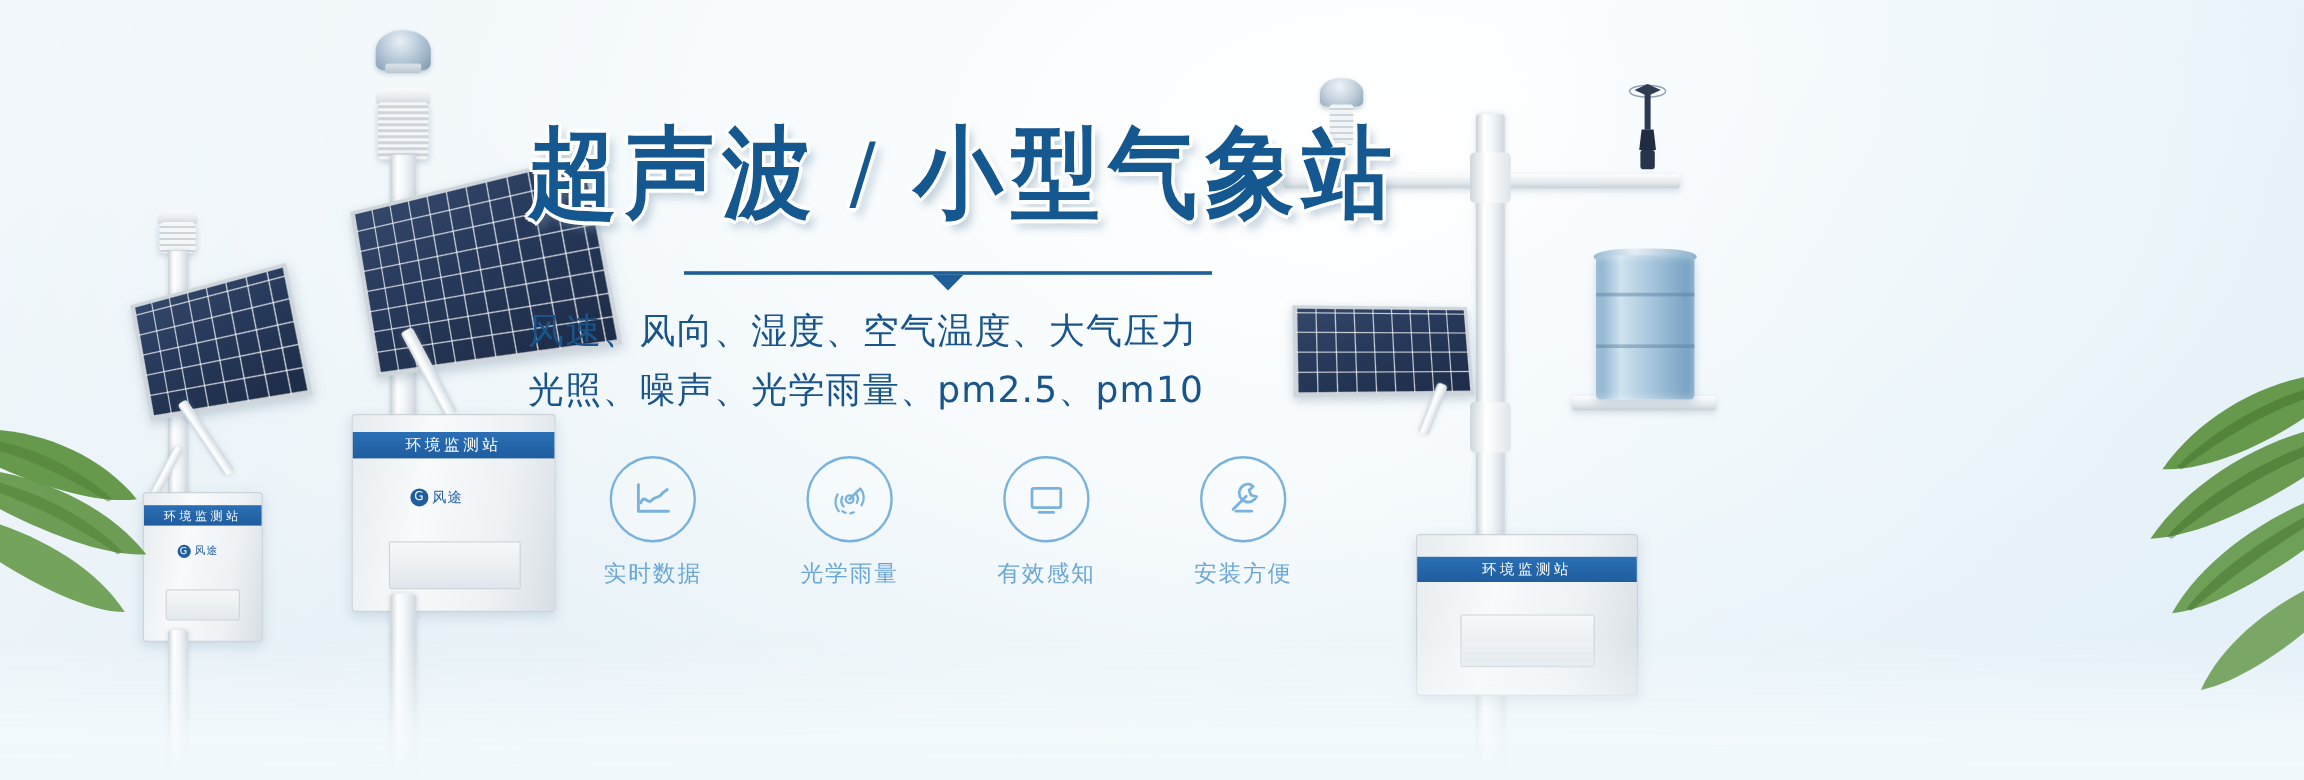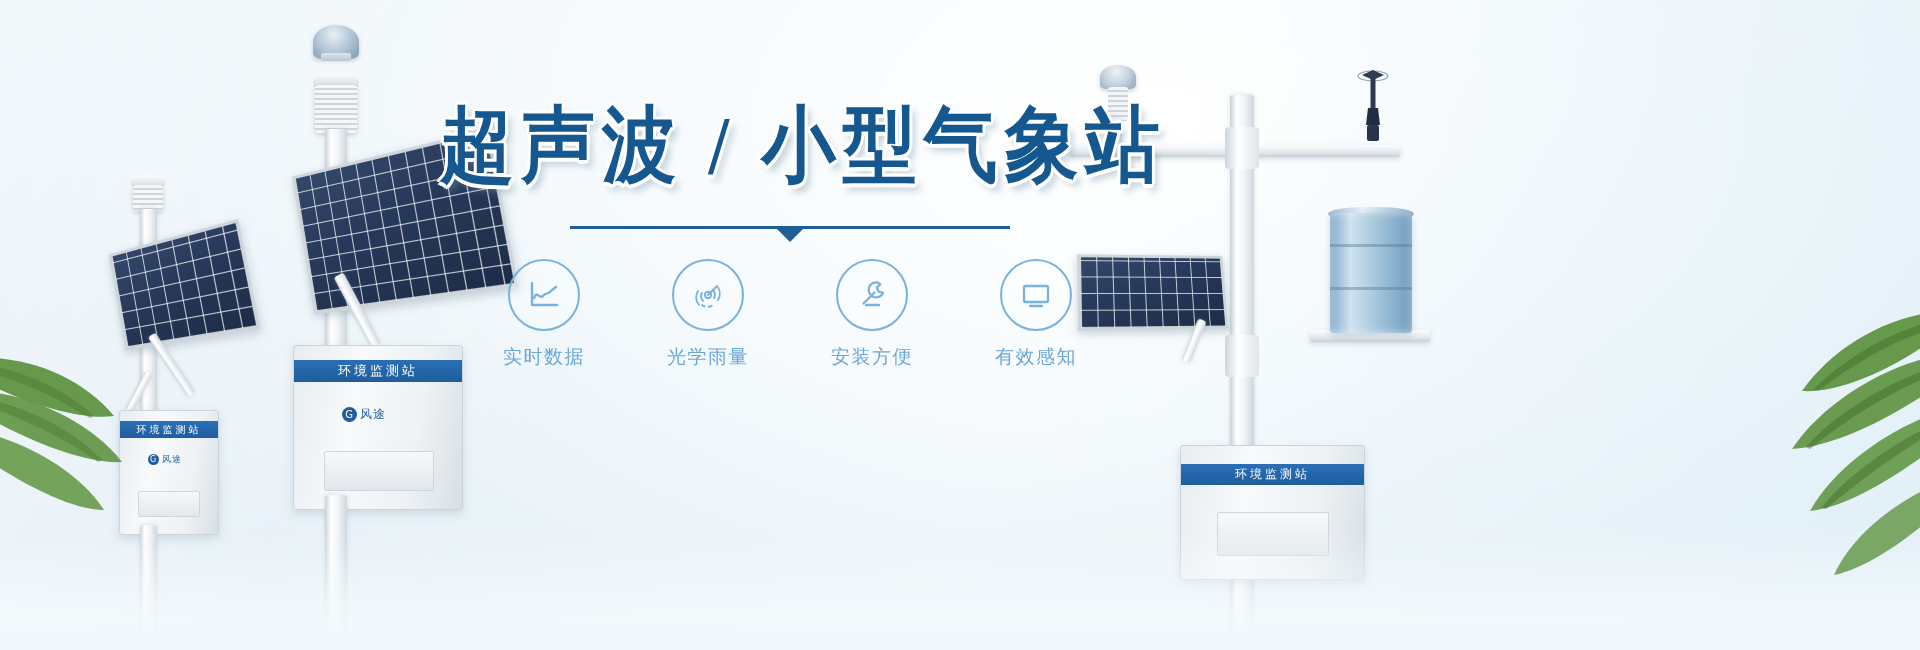--- a/index.html
+++ b/index.html
@@ -356,20 +356,22 @@
 
   <div class="center-block">
 
     <div class="headline">超声波 / 小型气象站</div>
 
     <div class="divider">
       <div class="chev"></div>
     </div>
 
     <div class="sub-lines">
+      <div>风速、风向、湿度、空气温度、大气压力</div>
+      <div>光照、噪声、光学雨量、pm2.5、pm10</div>
     </div>
 
     <div class="features">
 
       <div class="feature">
         <div class="ring">
           <span>
             <svg width="38" height="38" viewBox="0 0 38 38" fill="none" stroke="#79b2dd" stroke-width="2.4" stroke-linecap="round" stroke-linejoin="round">
               <path d="M7 7 V29 H32"></path>
               <path d="M9 22 C12 14, 15 24, 18 20 C21 16, 24 19, 27 14 L31 11"></path>
@@ -393,39 +395,39 @@
             </svg>
           </span>
         </div>
         <div class="flabel">光学雨量</div>
       </div>
 
       <div class="feature">
         <div class="ring">
           <span>
             <svg width="38" height="38" viewBox="0 0 38 38" fill="none" stroke="#79b2dd" stroke-width="2.3" stroke-linecap="round" stroke-linejoin="round">
+              <rect x="7" y="10" width="24" height="16" rx="1.6"></rect>
+              <path d="M13 30 H25"></path>
+            </svg>
+          </span>
+        </div>
+        <div class="flabel">有效感知</div>
+      </div>
+
+      <div class="feature">
+        <div class="ring">
+          <span>
+            <svg width="38" height="38" viewBox="0 0 38 38" fill="none" stroke="#79b2dd" stroke-width="2.3" stroke-linecap="round" stroke-linejoin="round">
               <path d="M24.5 6.5 a7.5 7.5 0 1 0 5.6 10.3 l-4.6-1.1 -1.6-4.3 3.5-3.0 z"></path>
               <path d="M21.5 16.5 L10.5 27.5"></path>
               <path d="M13 29 H26"></path>
             </svg>
           </span>
         </div>
         <div class="flabel">安装方便</div>
-      </div>
-
-      <div class="feature">
-        <div class="ring">
-          <span>
-            <svg width="38" height="38" viewBox="0 0 38 38" fill="none" stroke="#79b2dd" stroke-width="2.3" stroke-linecap="round" stroke-linejoin="round">
-              <rect x="7" y="10" width="24" height="16" rx="1.6"></rect>
-              <path d="M13 30 H25"></path>
-            </svg>
-          </span>
-        </div>
-        <div class="flabel">有效感知</div>
       </div>
 
     </div>
   </div>
 
   <svg class="leaf" style="left:-10px; top:330px;" width="200" height="320" viewBox="0 0 200 320">
     <g fill="#5f9441">
       <path d="M2 28 C50 30, 96 52, 124 86 C96 90, 48 78, 2 56 Z" opacity="0.95"></path>
       <path d="M2 62 C54 70, 104 96, 132 132 C100 134, 50 116, 2 90 Z" opacity="0.9"></path>
       <path d="M0 104 C48 118, 92 146, 114 180 C84 180, 40 158, 0 132 Z" opacity="0.85"></path>

